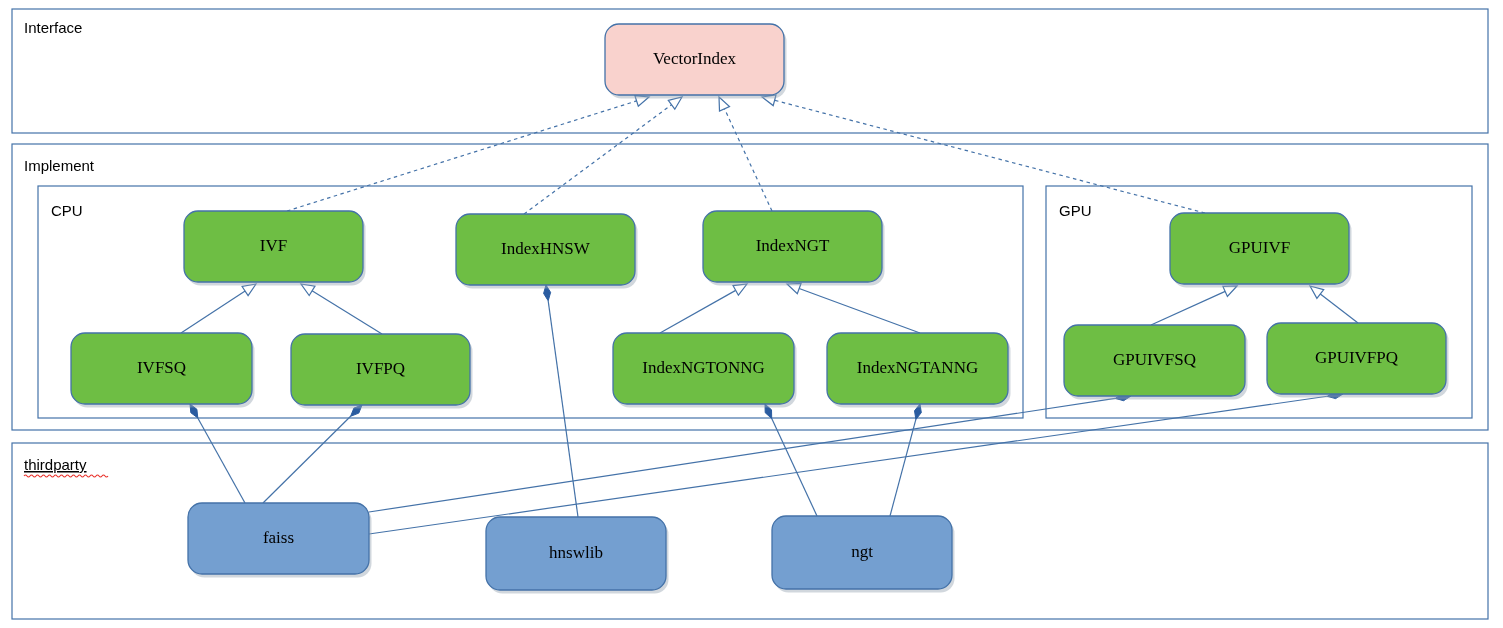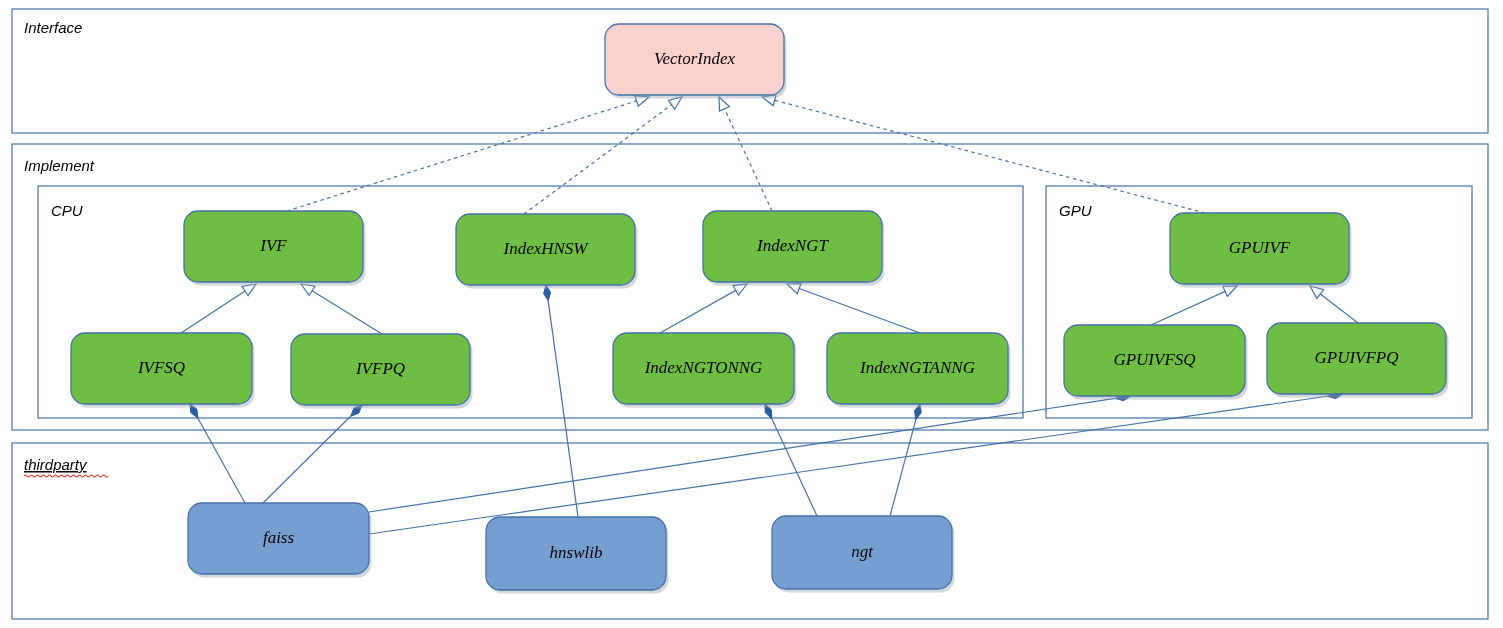--- a/index.html
+++ b/index.html
@@ -1,18 +1,18 @@
 <!DOCTYPE html>
 <html><head>
 <meta charset="utf-8">
 <style>
   html,body{margin:0;padding:0;background:#ffffff;}
   body{width:1503px;height:628px;overflow:hidden;
        font-family:"Liberation Sans",sans-serif;}
-  #canvas{position:relative;width:1503px;height:628px;font-style:italic;}
+  #canvas{position:relative;width:1503px;height:628px;}
   svg#diagram{position:absolute;left:0;top:0;width:1503px;height:628px;}
   .grp-label{font-family:"Liberation Sans",sans-serif;font-size:15px;fill:#000000;}
   .grp-label.underlined{text-decoration:underline;}
   .node-label{font-family:"Liberation Serif",serif;font-size:17px;fill:#000000;
               text-anchor:middle;dominant-baseline:middle;}
   .grp-rect{fill:#ffffff;stroke:#4472a8;stroke-width:1.2;}
   .squiggle{stroke:#e8312a;stroke-width:1.1;fill:none;}
   .edge-solid{stroke:#4472a8;stroke-width:1.2;fill:none;}
   .edge-dashed{stroke:#4472a8;stroke-width:1.2;fill:none;stroke-dasharray:3.5 3.5;}
   .tri-hollow{fill:#ffffff;stroke:#4472a8;stroke-width:1.2;}

